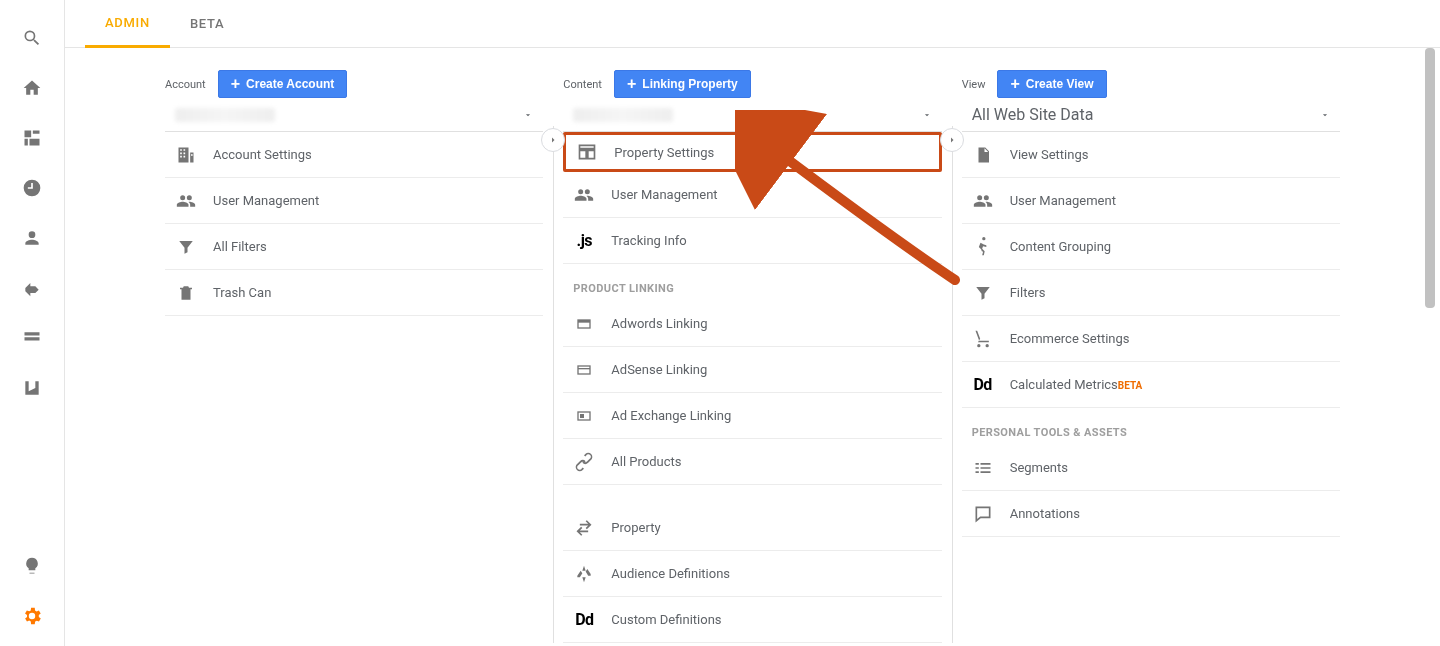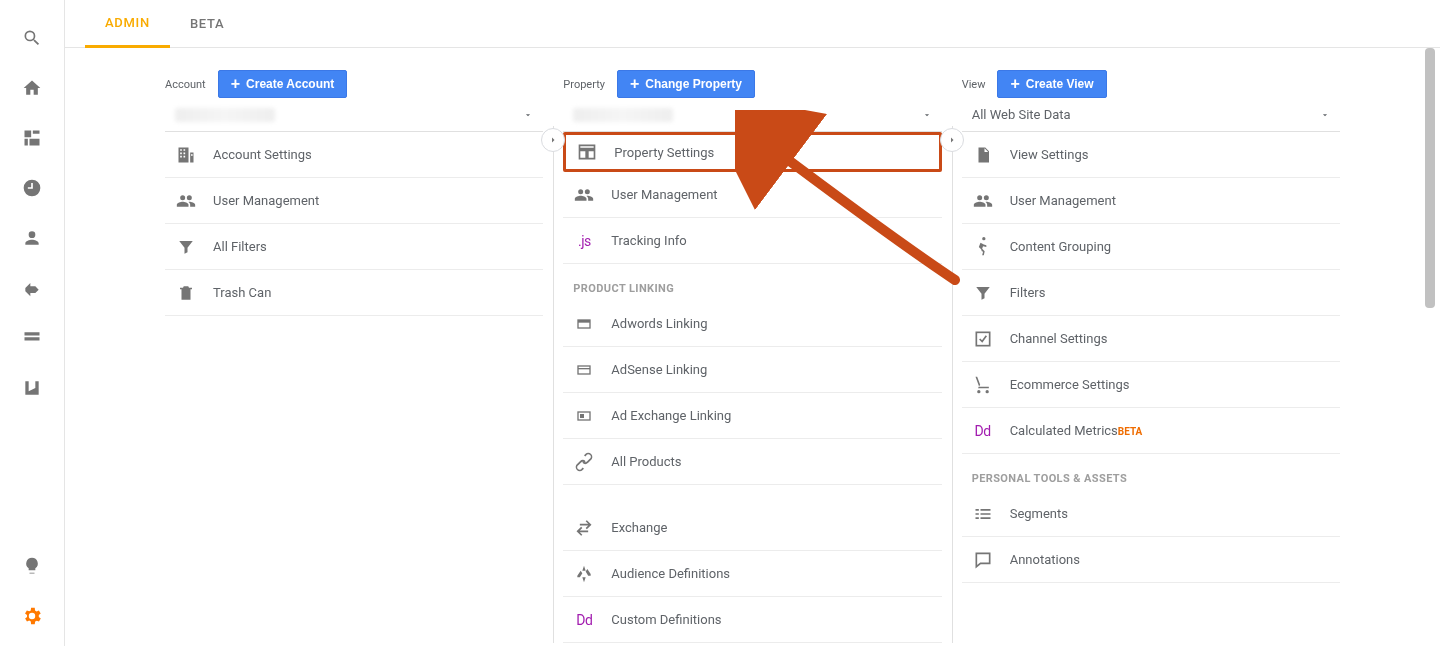--- a/index.html
+++ b/index.html
@@ -99,21 +99,21 @@
 }
 .selector {
   height:34px;
   display:flex;
   align-items:center;
   justify-content:space-between;
   padding:0 10px 0 10px;
   border-bottom:1px solid #e0e0e0;
   cursor:pointer;
   color:#5f6368;
-  font-size:13px;
+  font-size:16px;
 }
 .selector .blurred {
   width:100px; height:14px;
   background:linear-gradient(90deg,#eee,#f5f5f5,#eee);
   filter:blur(2px);
   border-radius:3px;
 }
 .selector svg { fill:#5f6368; }
 .menu { display:flex; flex-direction:column; }
 .menu-item {
@@ -123,21 +123,21 @@
   gap:16px;
   padding:0 6px 0 10px;
   border-bottom:1px solid #ececec;
   color:#5f6368;
   font-size:13px;
   cursor:pointer;
 }
 .menu-item .mi-icon { width:22px; height:22px; display:flex; align-items:center; justify-content:center; }
 .menu-item .mi-icon svg { fill:#757575; }
 .menu-item .mi-icon .txt-icon {
-  font-size:14px; font-weight:400; color:#a21caf; letter-spacing:-0.5px;
+  font-size:16px; font-weight:700; color:#000000; letter-spacing:-0.5px;
 }
 .menu-item.highlight {
   border:3px solid #c94a17;
   border-radius:2px;
   height:40px;
 }
 .section-title {
   font-size:11px;
   font-weight:700;
   color:#9e9e9e;
@@ -295,24 +295,24 @@
 
         <div class="move-btn" style="right:-12px;">
           <svg width="12" height="12" viewBox="0 0 24 24">
               <path d="M10 17l5-5-5-5v10z"></path>
             </svg>
         </div>
       </div>
 
       <div class="col">
         <div class="col-header">
-          <span class="col-label">Property</span>
+          <span class="col-label">Content</span>
           <button class="create-btn">
             <span class="plus">+</span>
-            <span>Change Property</span>
+            <span>Linking Property</span>
           </button>
         </div>
         <div class="selector">
           <span class="blurred"></span>
           <svg width="10" height="10" viewBox="0 0 24 24">
               <path d="M7 10l5 5 5-5z"></path>
             </svg>
         </div>
         <div class="menu">
           <div class="menu-item highlight">
@@ -377,21 +377,21 @@
           </div>
 
           <div style="height:20px"></div>
 
           <div class="menu-item">
             <span class="mi-icon">
                 <svg width="20" height="20" viewBox="0 0 24 24">
                   <path d="M7 7h10l-3-3 1.4-1.4L21 8l-5.6 5.4L14 12l3-3H7V7zm10 10H7l3 3-1.4 1.4L3 16l5.6-5.4L10 12l-3 3h10v2z"></path>
                 </svg>
               </span>
-            <span>Exchange</span>
+            <span>Property</span>
           </div>
           <div class="menu-item">
             <span class="mi-icon">
                 <svg width="20" height="20" viewBox="0 0 24 24">
                   <path d="M12 2l-2 6h4l-2-6zM4 14l4-6 2 3-3 5H4zm16 0h-3l-3-5 2-3 4 6zm-8 8l-2-6h4l-2 6z"></path>
                 </svg>
               </span>
             <span>Audience Definitions</span>
           </div>
           <div class="menu-item">
@@ -448,29 +448,20 @@
               </span>
             <span>Content Grouping</span>
           </div>
           <div class="menu-item">
             <span class="mi-icon">
                 <svg width="18" height="18" viewBox="0 0 24 24">
                   <path d="M3 4h18l-7 9v6l-4 2v-8L3 4z"></path>
                 </svg>
               </span>
             <span>Filters</span>
-          </div>
-          <div class="menu-item">
-            <span class="mi-icon">
-                <svg width="20" height="20" viewBox="0 0 24 24">
-                  <rect x="4" y="4" width="16" height="16" fill="none" stroke="#757575" stroke-width="2"></rect>
-                  <path d="M8 12l3 3 5-7" fill="none" stroke="#757575" stroke-width="2"></path>
-                </svg>
-              </span>
-            <span>Channel Settings</span>
           </div>
           <div class="menu-item">
             <span class="mi-icon">
                 <svg width="20" height="20" viewBox="0 0 24 24">
                   <path d="M7 18a2 2 0 100 4 2 2 0 000-4zm10 0a2 2 0 100 4 2 2 0 000-4zM3 2h2l3.6 9.6L7 14h12v2H6l1.2-2.4L3 2z"></path>
                 </svg>
               </span>
             <span>Ecommerce Settings</span>
           </div>
           <div class="menu-item">

